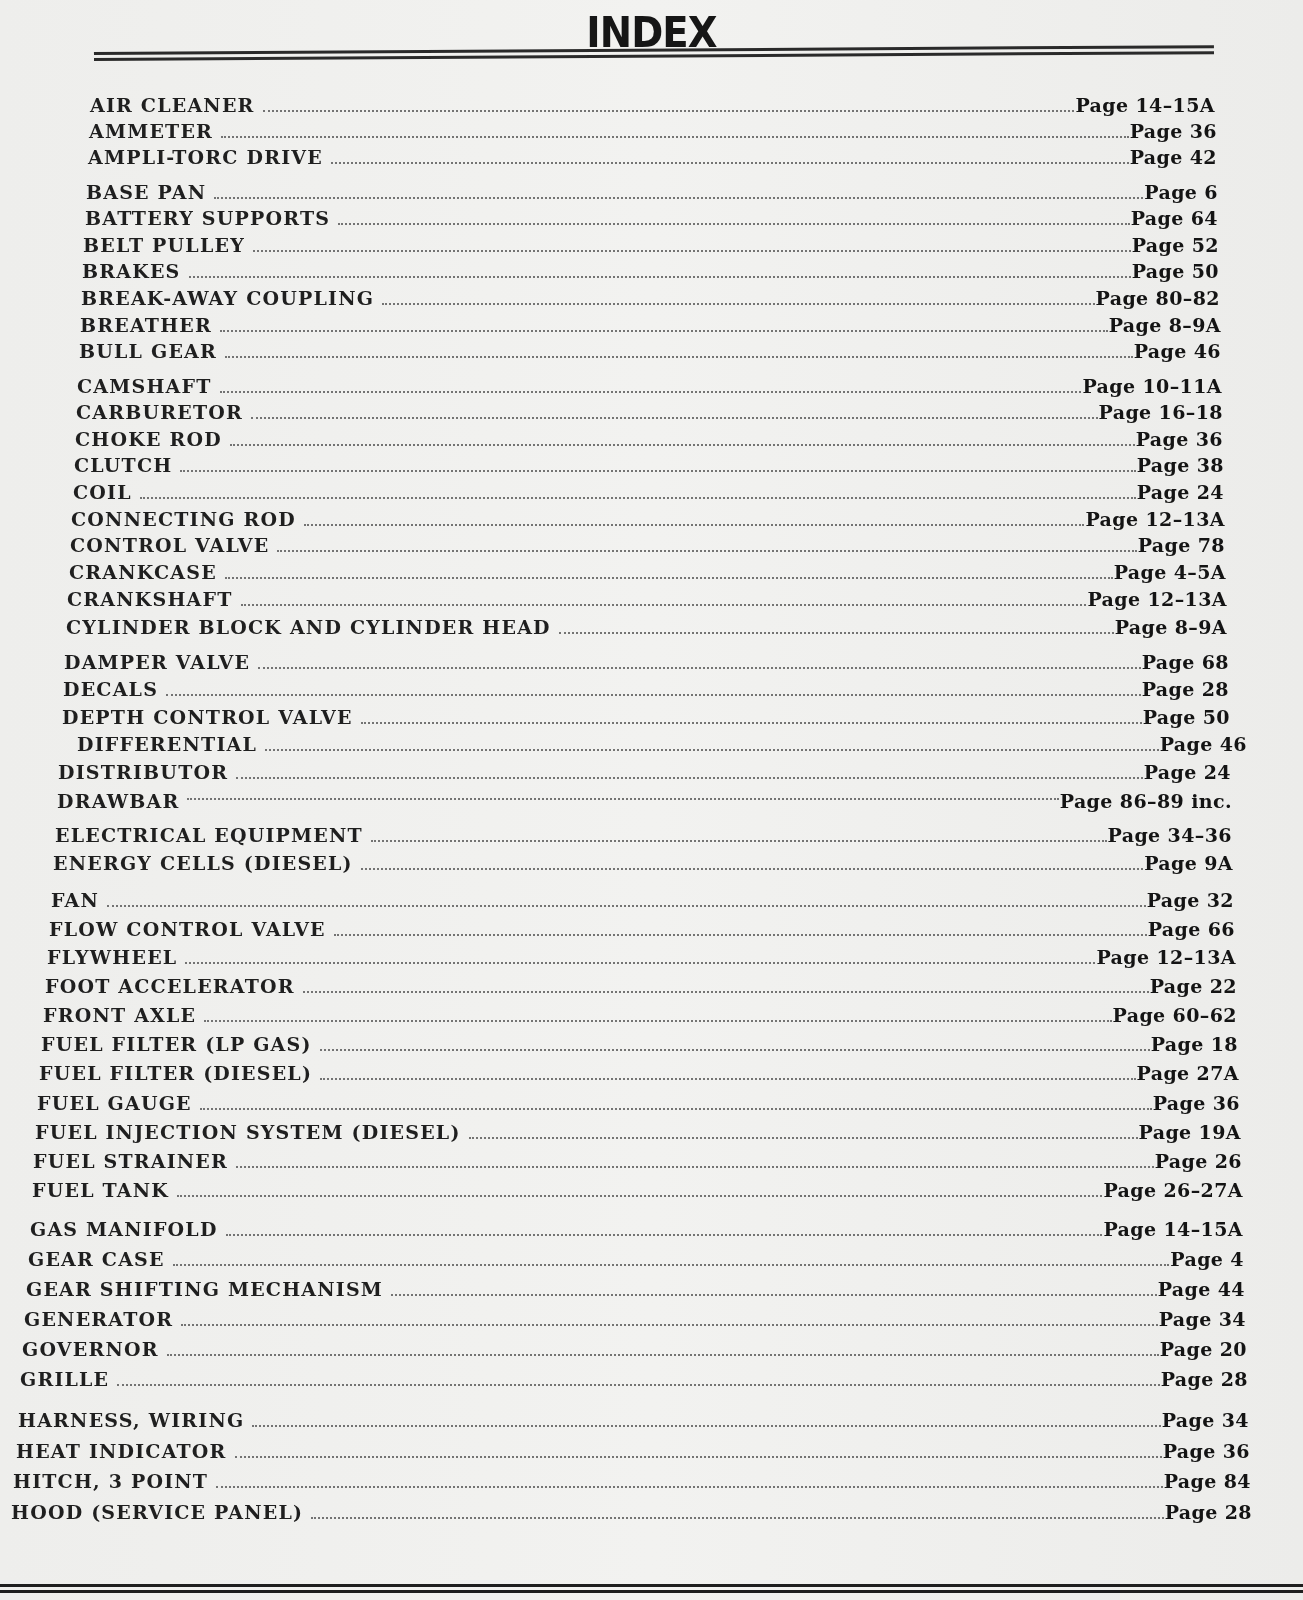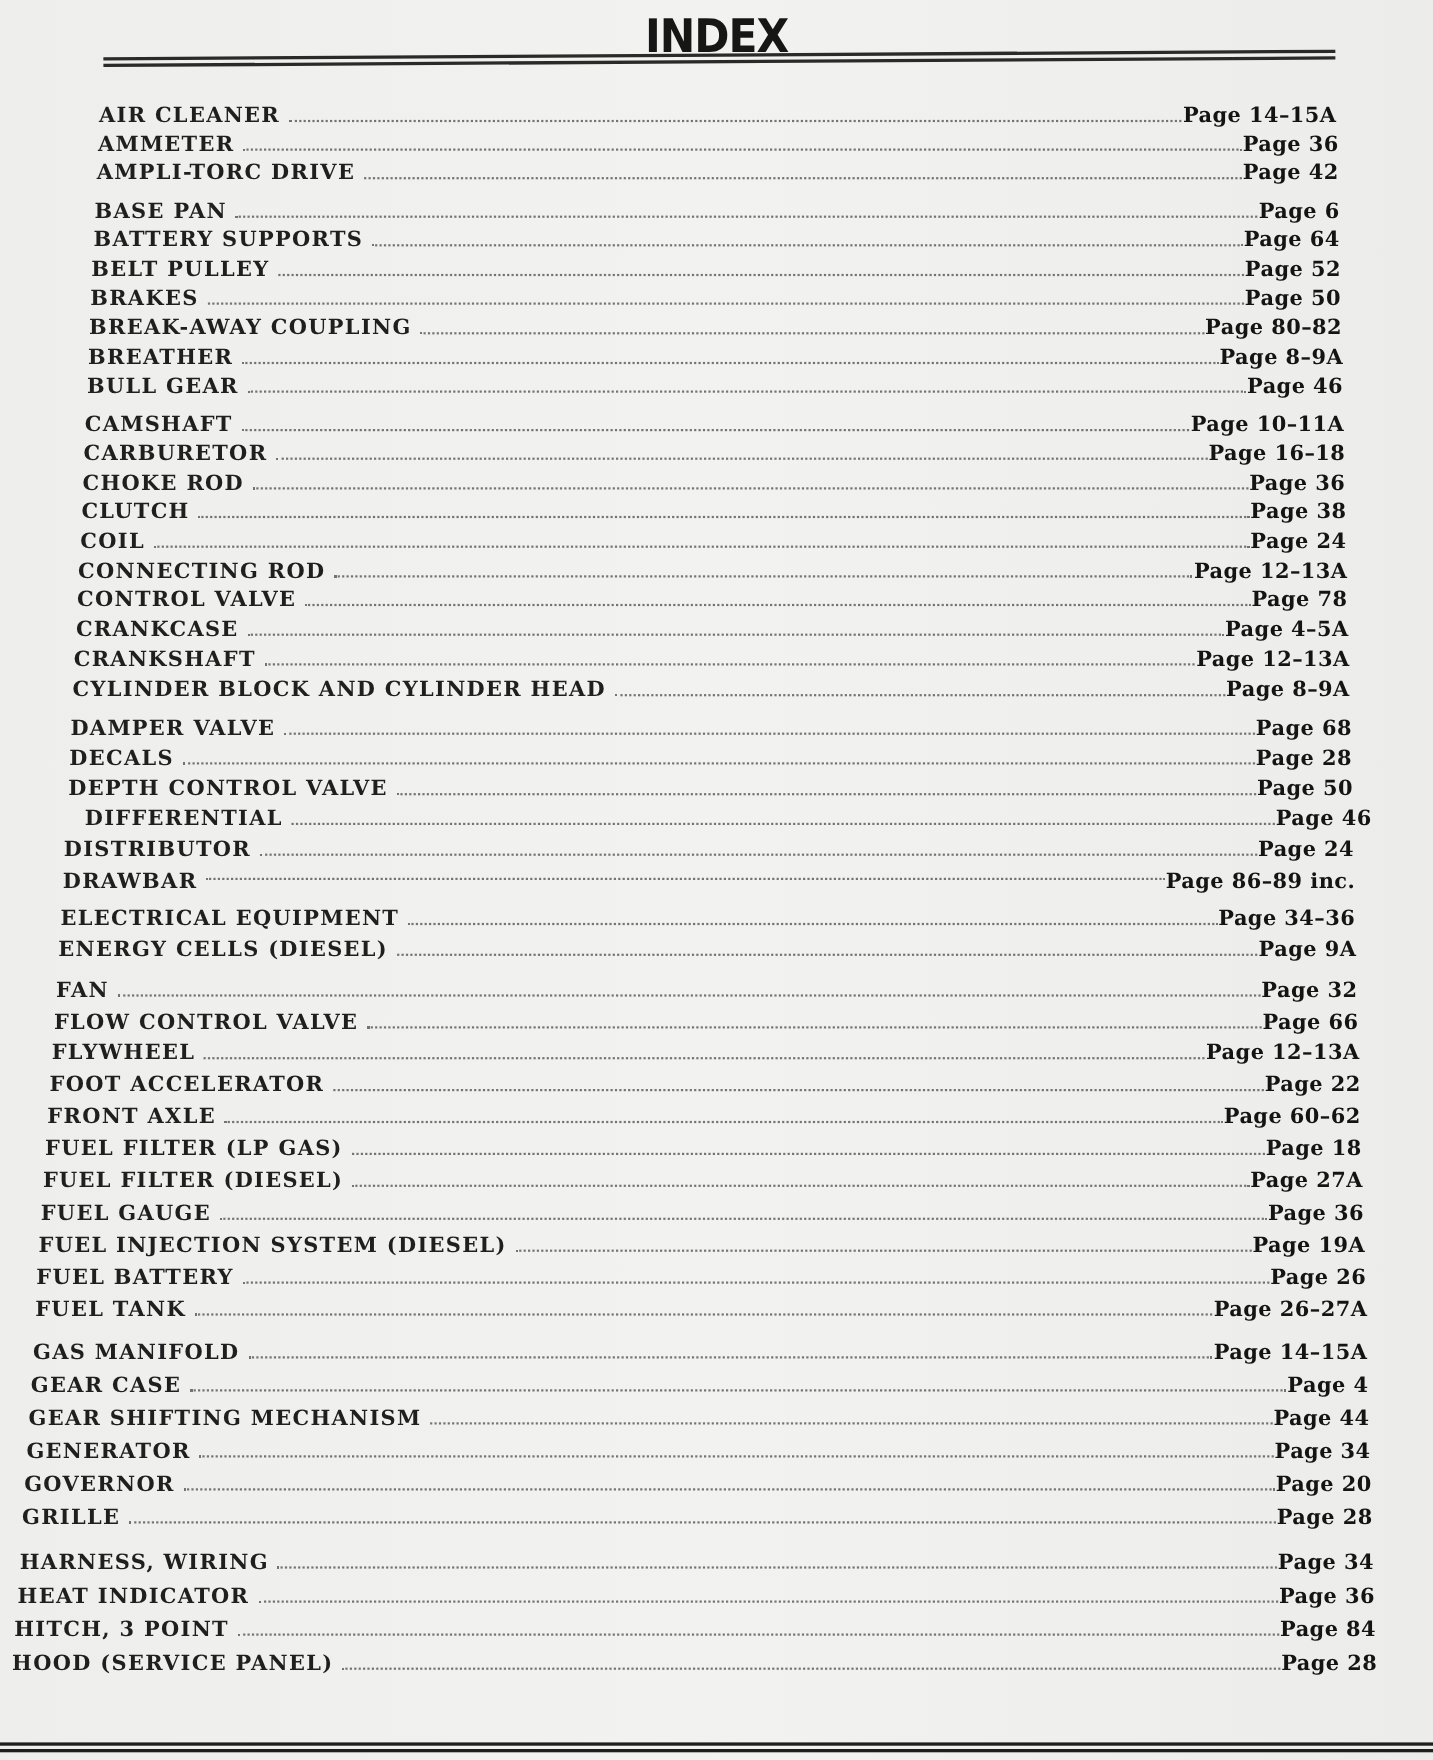--- a/index.html
+++ b/index.html
@@ -275,21 +275,21 @@
         <span class="label">FUEL GAUGE</span>
         <span class="leader"></span>
         <span class="page-ref">Page 36</span>
       </div>
       <div class="entry" style="left: 35px; top: 1121px; width: 1206px;">
         <span class="label">FUEL INJECTION SYSTEM (DIESEL)</span>
         <span class="leader"></span>
         <span class="page-ref">Page 19A</span>
       </div>
       <div class="entry" style="left: 33px; top: 1150px; width: 1209px;">
-        <span class="label">FUEL BATTERY</span>
+        <span class="label">FUEL STRAINER</span>
         <span class="leader"></span>
         <span class="page-ref">Page 26</span>
       </div>
       <div class="entry" style="left: 32px; top: 1179px; width: 1211px;">
         <span class="label">FUEL TANK</span>
         <span class="leader"></span>
         <span class="page-ref">Page 26–27A</span>
       </div>
       <div class="entry" style="left: 30px; top: 1218px; width: 1213px;">
         <span class="label">GAS MANIFOLD</span>

